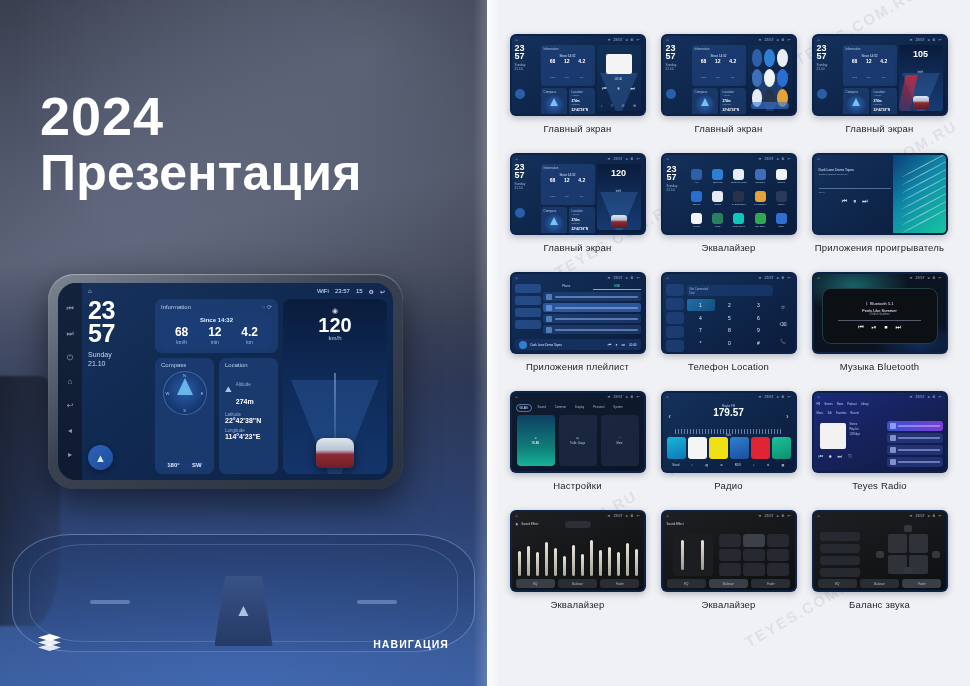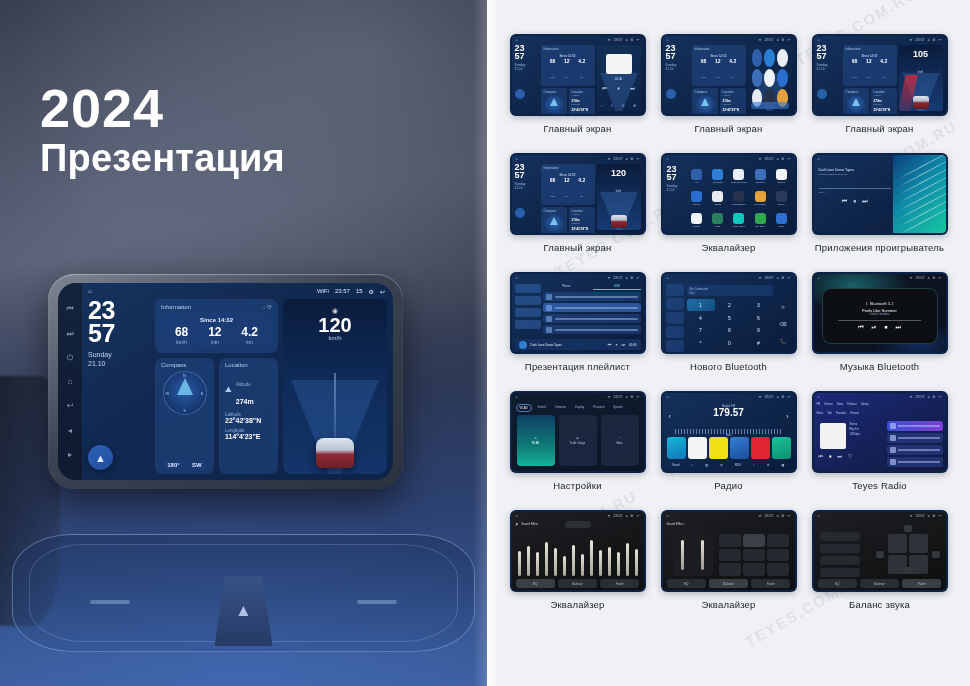--- a/index.html
+++ b/index.html
@@ -24,23 +24,23 @@
   .hero-vignette{position:absolute;inset:0;background:radial-gradient(130% 100% at 20% 30%, rgba(255,255,255,.05), rgba(0,0,0,.30) 85%);}
   .hero-edge{position:absolute;top:0;right:0;width:14px;height:100%;background:linear-gradient(90deg,rgba(255,255,255,0),rgba(255,255,255,.18));}
 
   .logo { position:absolute; left:42px; top:33px; display:flex; align-items:center; gap:7px; }
   .logo-text{ color:#fff; font-size:23px; font-weight:700; letter-spacing:1.6px; }
   .logo-badge{
     background:#fff; color:#3d4357; font-size:10px; font-weight:700; letter-spacing:.8px;
     padding:2px 7px; border-radius:5px; line-height:1.25;
   }
 
-  .hero-title{ position:absolute; left:40px; top:80px; color:#fff; }
+  .hero-title{ position:absolute; left:40px; top:88px; color:#fff; }
   .hero-year{ font-size:54px; font-weight:800; letter-spacing:1px; line-height:1.05; }
-  .hero-l1,.hero-l2{ font-size:38px; font-weight:800; line-height:1.14; letter-spacing:.2px; }
+  .hero-l1,.hero-l2{ font-size:50px; font-weight:800; line-height:1.14; letter-spacing:.2px; }
 
   
   .dash{ position:absolute; left:-10px; bottom:0; width:507px; height:420px; }
   .dash-bg{
     position:absolute; inset:0;
     background:
       radial-gradient(90% 60% at 50% 100%, rgba(70,110,190,.55), rgba(40,60,110,0) 70%),
       linear-gradient(180deg, rgba(40,48,70,0) 0%, rgba(44,58,94,.55) 28%, rgba(48,72,126,.85) 62%, #3b5f9e 100%);
   }
   .dash-left-pillar{
@@ -443,20 +443,28 @@
       </div>
 
       <div class="vent"></div>
       <div class="vent-slot vs1"></div>
       <div class="vent-slot vs2"></div>
       <div class="hazard">
           <i>▲</i>
         </div>
     </div>
 
+    <div class="hero-foot">
+      <div class="layers-icon">
+          <span></span>
+          <span></span>
+          <span></span>
+        </div>
+      <div class="nav-label">НАВИГАЦИЯ</div>
+    </div>
     <div class="hero-edge"></div>
   </div>
 
   <div class="grid-panel">
     <div class="wm" style="left:300px;top:18px">TEYES.COM.RU</div>
     <div class="wm" style="left:340px;top:150px">TEYES.COM.RU</div>
     <div class="wm" style="left:60px;top:230px">TEYES.COM.RU</div>
     <div class="wm" style="left:170px;top:430px">TEYES.COM.RU</div>
     <div class="wm" style="left:250px;top:600px">TEYES.COM.RU</div>
     <div class="wm" style="left:20px;top:520px">TEYES.COM.RU</div>
@@ -880,21 +888,21 @@
       <div class="ls-bot">
       <span style="width:8px;height:8px;border-radius:50%;background:#2f7fd0"></span>
       <span style="flex:1;font-size:3px">Dark Lane Demo Tapes</span>
       <span>⏮</span>
                 <span>⏸</span>
                 <span>⏭</span>
       <span style="font-size:3px">02:40</span>
               </div>
             </div>
           </div>
-    <div class="caption">Презентация плейлист</div>
+    <div class="caption">Приложения плейлист</div>
         </div>
         <div class="cell">
           <div class="thumb">
             <div class="tscr">
               <div class="t-blue"></div>
               <div class="tbar">
   <span>⌂</span>
   <span class="rgt">
   <span>≋</span>
   <span>23:57</span>
@@ -925,21 +933,21 @@
                 <i class="">0</i>
                 <i class="">#</i>
               </div>
       <div class="dl-right">
                 <span>☆</span>
                 <span>⌫</span>
                 <span style="color:#3fbd6a">📞</span>
               </div>
             </div>
           </div>
-    <div class="caption">Нового Bluetooth</div>
+    <div class="caption">Телефон Location</div>
         </div>
         <div class="cell">
           <div class="thumb">
             <div class="tscr">
               <div class="bt-glow"></div>
               <div class="tbar">
   <span>⌂</span>
   <span class="rgt">
   <span>≋</span>
   <span>23:57</span>

